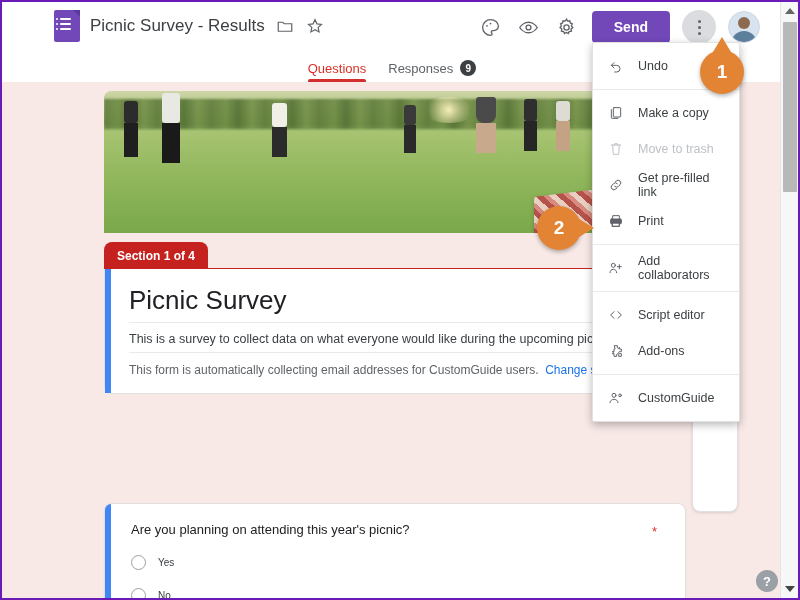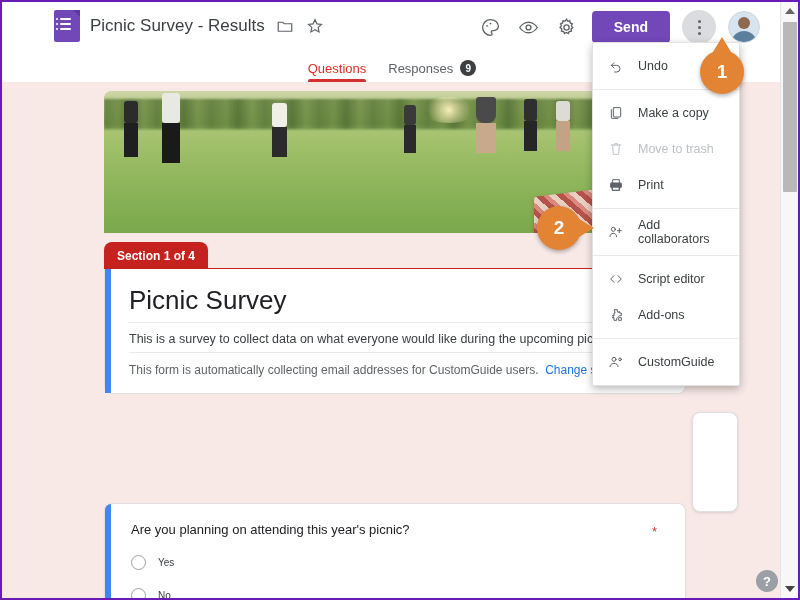--- a/index.html
+++ b/index.html
@@ -538,20 +538,29 @@
       <span class="mi-icon">
         <svg viewBox="0 0 24 24">
             <path d="M5 6h14"></path>
             <path d="M7 6l1 14h8l1-14"></path>
             <path d="M10 6V4h4v2"></path>
           </svg>
       </span>
       <span>Move to trash</span>
     </div>
 
+    <div class="menu-item">
+      <span class="mi-icon">
+        <svg viewBox="0 0 24 24">
+            <path d="M10 14a4 4 0 005.7 0l2.3-2.3a4 4 0 00-5.7-5.7L11 7.3"></path>
+            <path d="M14 10a4 4 0 00-5.7 0L6 12.3a4 4 0 005.7 5.7L13 16.7"></path>
+          </svg>
+      </span>
+      <span>Get pre-filled link</span>
+    </div>
 
     <div class="menu-item">
       <span class="mi-icon">
         <svg viewBox="0 0 24 24">
             <path d="M7 9V4h10v5"></path>
             <rect x="4" y="9" width="16" height="7" rx="1" fill="#5f6368"></rect>
             <rect x="7" y="15" width="10" height="5" fill="#fff"></rect>
             <path d="M7 15h10v5H7z"></path>
           </svg>
       </span>

